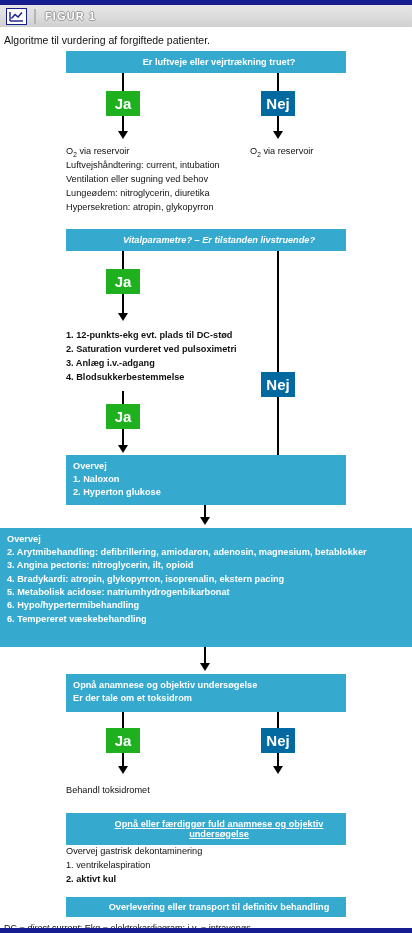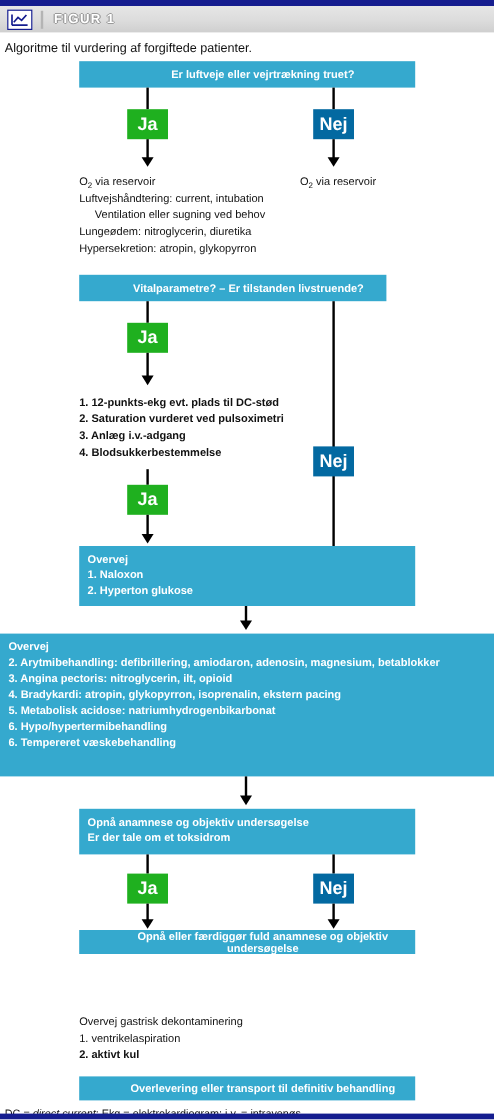--- a/index.html
+++ b/index.html
@@ -173,27 +173,27 @@
   <div class="conn" style="left:122px; top:69px; height:17px;"></div>
   <div class="arrowhead" style="left:118px; top:84px;"></div>
 
   <div class="conn" style="left:277px; top:26px; height:18px;"></div>
   <div class="badge no" style="left:261px; top:44px;">Nej</div>
   <div class="conn" style="left:277px; top:69px; height:17px;"></div>
   <div class="arrowhead" style="left:273px; top:84px;"></div>
 
   <div class="plain" style="left:66px; top:98px;">O<sub>2</sub> via reservoir</div>
   <div class="plain" style="left:66px; top:112px;">Luftvejshåndtering: current, intubation</div>
-  <div class="plain" style="left:66px; top:126px;margin-left:13px;">Ventilation eller sugning ved behov</div>
+  <div class="plain" style="left:66px; top:126px;">Ventilation eller sugning ved behov</div>
   <div class="plain" style="left:66px; top:140px;">Lungeødem: nitroglycerin, diuretika</div>
   <div class="plain" style="left:66px; top:154px;">Hypersekretion: atropin, glykopyrron</div>
 
   <div class="plain" style="left:250px; top:98px;">O<sub>2</sub> via reservoir</div>
 
-  <div class="band center" style="left:66px; top:182px; width:256px; height:22px;">Vitalparametre? – Er tilstanden livstruende?</div>
+  <div class="band center" style="left:66px; top:182px; width:280px; height:22px;font-style:italic;">Vitalparametre? – Er tilstanden livstruende?</div>
 
   <div class="conn" style="left:122px; top:204px; height:18px;"></div>
   <div class="badge yes" style="left:106px; top:222px;">Ja</div>
   <div class="conn" style="left:122px; top:247px; height:21px;"></div>
   <div class="arrowhead" style="left:118px; top:266px;"></div>
 
   <div class="conn" style="left:277px; top:204px; height:245px;"></div>
   <div class="badge no" style="left:261px; top:325px;">Nej</div>
   <div class="arrowhead" style="left:273px; top:447px;"></div>
 
@@ -239,21 +239,21 @@
   <div class="conn" style="left:122px; top:706px; height:15px;"></div>
   <div class="arrowhead" style="left:118px; top:719px;"></div>
 
   <div class="conn" style="left:277px; top:665px; height:16px;"></div>
   <div class="badge no" style="left:261px; top:681px;">Nej</div>
   <div class="conn" style="left:277px; top:706px; height:15px;"></div>
   <div class="arrowhead" style="left:273px; top:719px;"></div>
 
   <div class="plain" style="left:66px; top:737px;">Behandl toksidromet</div>
 
-  <div class="band center" style="left:66px; top:728px; width:280px; height:20px;">Opnå eller færdiggør fuld anamnese og objektiv undersøgelse</div>
+  <div class="band center" style="left:66px; top:766px; width:280px; height:32px;text-decoration:underline;">Opnå eller færdiggør fuld anamnese og objektiv undersøgelse</div>
 
   <div class="plain" style="left:66px; top:798px;">Overvej gastrisk dekontaminering</div>
   <div class="plain" style="left:66px; top:812px;">1. ventrikelaspiration</div>
   <div class="plain semi" style="left:66px; top:826px;">2. aktivt kul</div>
 
   <div class="band center" style="left:66px; top:850px; width:280px; height:20px;">Overlevering eller transport til definitiv behandling</div>
 </div>
 
 <div class="footnote" style="margin-top:21px;">
   <span>DC = </span><i>direct current</i><span>; Ekg = elektrokardiogram; i.v. = intravenøs.</span>

